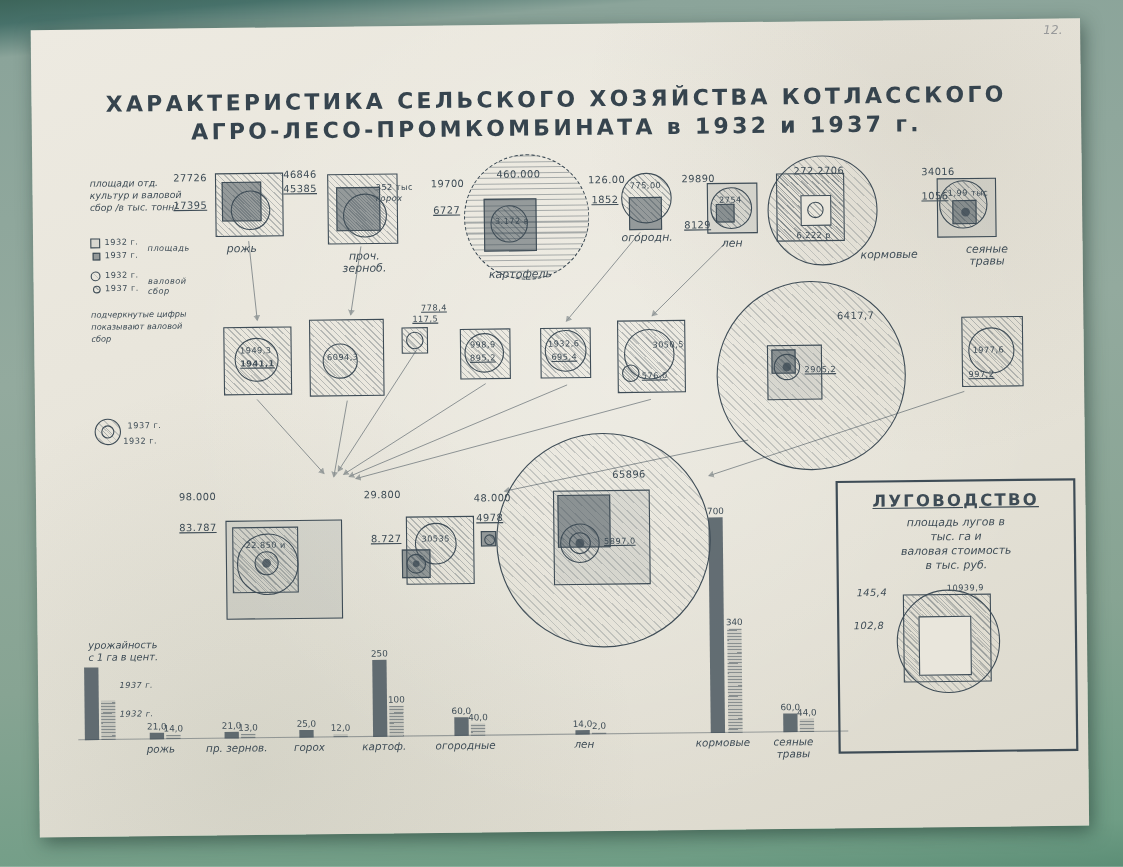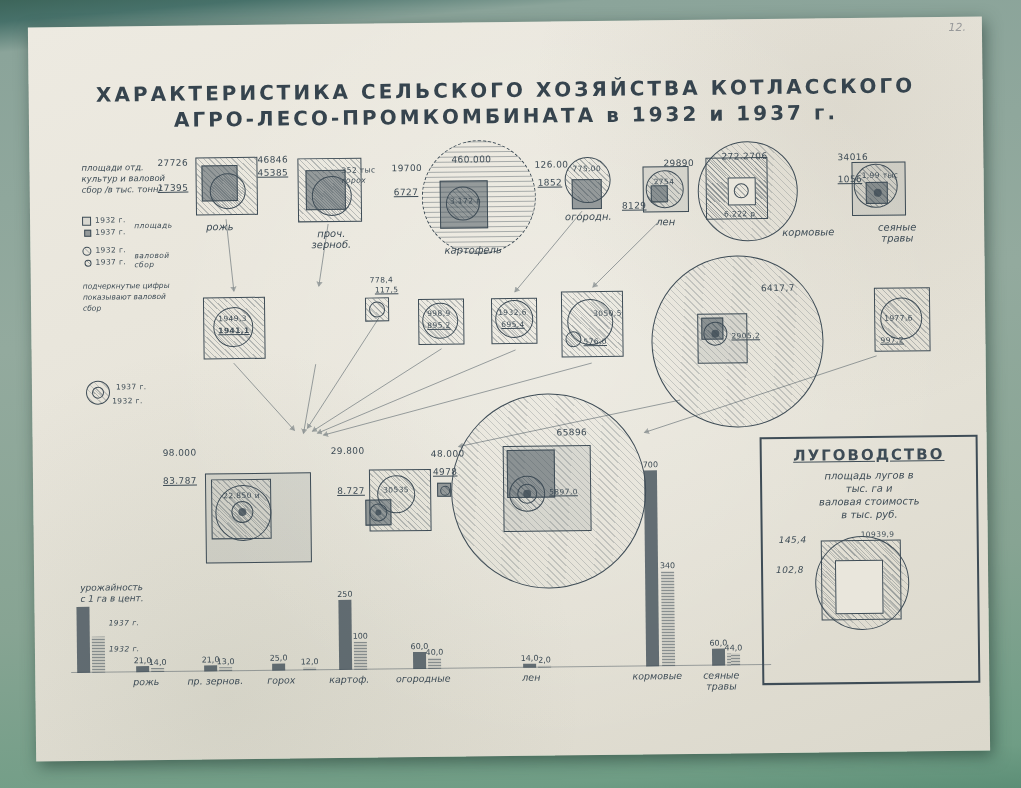--- a/index.html
+++ b/index.html
@@ -110,21 +110,21 @@
   <div class="abs" style="left:505px;top:130px;width:88px;height:72px;">
     <span class="num" style="left:0;top:8px;">126.00</span>
     <span class="num u" style="left:3px;top:26px;">1852</span>
     <div class="circ hatch" style="left:30px;top:6px;width:46px;height:46px;"></div>
     <span class="num sm" style="left:38px;top:13px;">775,00</span>
     <div class="sq dark" style="left:37px;top:28px;width:30px;height:30px;"></div>
     <div class="lbl" style="left:30px;top:60px;">огородн.</div>
   </div>
 
   <div class="abs" style="left:590px;top:130px;width:78px;height:78px;">
-    <span class="num" style="left:0;top:8px;margin-left:44px;">29890</span>
+    <span class="num" style="left:0;top:8px;">29890</span>
     <div class="sq pale" style="left:23px;top:16px;width:46px;height:46px;"></div>
     <div class="circ hatch" style="left:26px;top:20px;width:38px;height:38px;"></div>
     <span class="num sm" style="left:34px;top:27px;">2754</span>
     <div class="sq dark" style="left:31px;top:35px;width:17px;height:17px;"></div>
     <span class="num u" style="left:2px;top:50px;">8129</span>
     <div class="lbl" style="left:36px;top:66px;">лен</div>
   </div>
 
   <div class="abs" style="left:668px;top:120px;width:150px;height:104px;">
     <div class="sq hatch" style="left:8px;top:18px;width:62px;height:62px;background:repeating-linear-gradient(45deg,rgba(62,76,86,.45) 0 1px,transparent 1px 3.5px);"></div>
@@ -154,23 +154,28 @@
     <span class="num sm" style="left:28px;top:92px;">1932 г.</span>
   </div>
 
   <div class="abs" style="left:172px;top:270px;width:66px;height:68px;">
     <div class="sq hatch" style="left:0;top:2px;width:62px;height:62px;"></div>
     <div class="circ lite" style="left:10px;top:12px;width:40px;height:40px;"></div>
     <span class="num sm" style="left:15px;top:19px;">1949,3</span>
     <span class="num sm u" style="left:15px;top:31px;font-weight:bold;">1941,1</span>
   </div>
 
+  <div class="abs" style="left:250px;top:266px;width:70px;height:72px;">
+    <div class="sq hatch" style="left:0;top:0;width:68px;height:70px;"></div>
+    <div class="circ lite" style="left:12px;top:22px;width:32px;height:32px;"></div>
+    <span class="num sm" style="left:16px;top:30px;">6094,3</span>
+  </div>
 
   <div class="abs" style="left:334px;top:252px;width:40px;height:50px;">
-    <span class="num sm" style="left:5px;top:0;">778,4</span>
+    <span class="num sm" style="left:18px;top:0;text-decoration:underline;">778,4</span>
     <span class="num sm u" style="left:10px;top:10px;">117,5</span>
     <div class="sq hatch" style="left:0;top:22px;width:24px;height:24px;"></div>
     <div class="circ lite" style="left:4px;top:26px;width:16px;height:16px;"></div>
   </div>
 
   <div class="abs" style="left:387px;top:274px;width:50px;height:50px;">
     <div class="sq hatch" style="left:0;top:2px;width:46px;height:46px;"></div>
     <div class="circ lite" style="left:4px;top:6px;width:36px;height:36px;"></div>
     <span class="num sm" style="left:9px;top:12px;">998,9</span>
     <span class="num sm u" style="left:9px;top:24px;">895,2</span>

